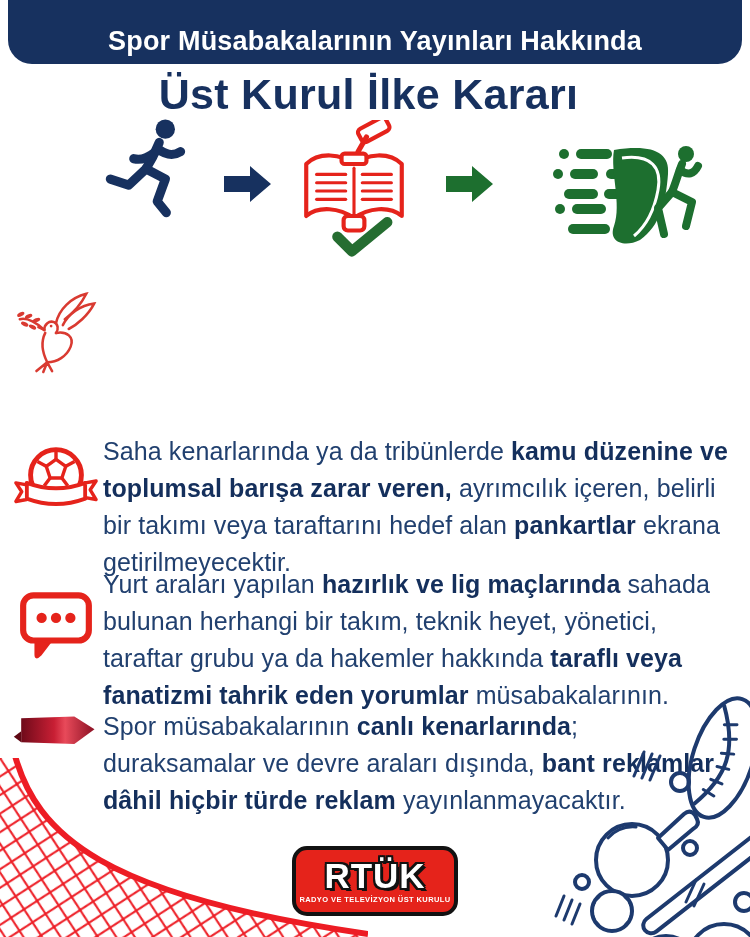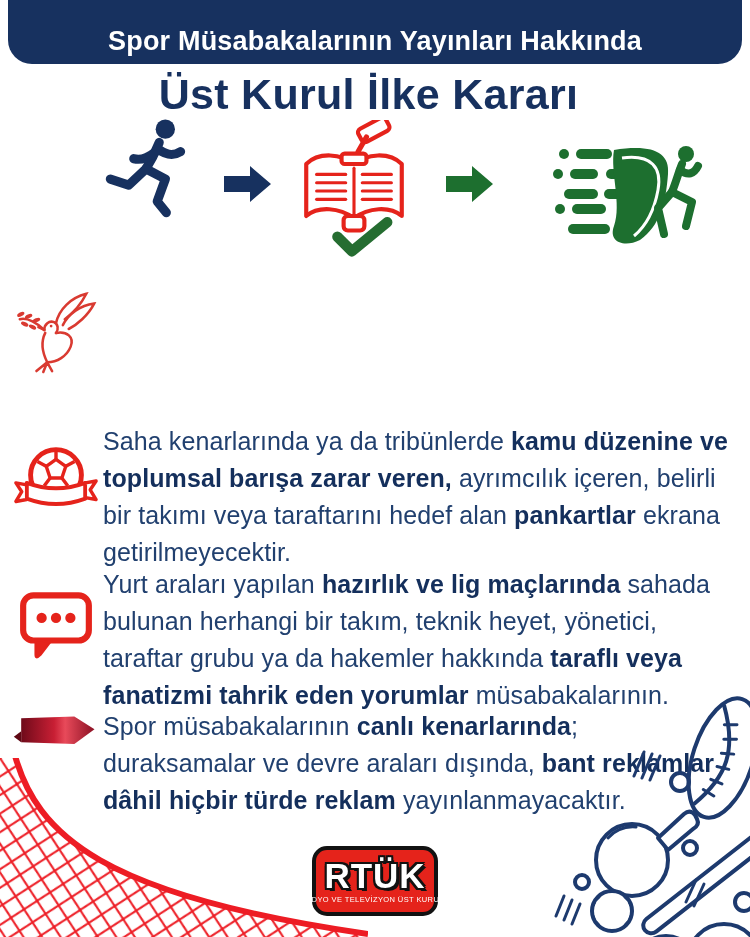--- a/index.html
+++ b/index.html
@@ -23,31 +23,31 @@
   
   .rule-icon{position:absolute;left:12px;width:88px;}
   .rule-text{
     position:absolute;left:103px;width:632px;margin:0;
     color:#21406f;font-size:25px;line-height:37px;letter-spacing:.1px;
   }
   .rule-text .b{font-weight:700;color:#142f5c;}
   
   .logo{
     position:absolute;left:50%;top:846px;transform:translateX(-50%);
-    width:126px;height:70px;background:#e5231b;border:4px solid #121212;
+    width:166px;height:70px;background:#e5231b;border:4px solid #121212;
     border-radius:15px;display:flex;flex-direction:column;align-items:center;justify-content:center;
     box-sizing:border-box;
   }
   .logo-acronym{
     color:#ffffff;font-size:35px;font-weight:900;letter-spacing:1px;line-height:34px;
     text-shadow:2px 0 #121212,-2px 0 #121212,0 2px #121212,0 -2px #121212,
                 2px 2px #121212,-2px -2px #121212,2px -2px #121212,-2px 2px #121212,3px 3px #121212;
   }
   .logo-subtitle{
-    color:#ffffff;font-size:7.5px;font-weight:400;letter-spacing:.4px;margin-top:2px;white-space:nowrap;
+    color:#ffffff;font-size:7.5px;font-weight:700;letter-spacing:.4px;margin-top:2px;white-space:nowrap;
   }
   .deco{position:absolute;pointer-events:none;}
 </style>
 </head>
 <body>
 
 <div class="poster">
 
   <div class="header-bar">
     <span>Spor Müsabakalarının Yayınları Hakkında</span>
@@ -143,21 +143,21 @@
   <svg class="rule-icon" style="top:438px" height="82" viewBox="0 0 90 80">
     <g stroke="#e5231b" fill="none" stroke-linejoin="round">
       <circle cx="45" cy="36" r="26" stroke-width="5"></circle>
       <path d="M45 20 L55 27 L51 39 L39 39 L35 27 Z" stroke-width="3.5"></path>
       <path d="M45 20 V11 M55 27 L64 22 M35 27 L26 22 M51 39 L57 47 M39 39 L33 47" stroke-width="3.5"></path>
       <path d="M15 44 Q45 55 75 44 L75 60 Q45 71 15 60 Z" fill="#ffffff" stroke-width="4"></path>
       <path d="M15 46 L4 44 L10 53 L4 63 L15 61 Z" fill="#ffffff" stroke-width="3.5"></path>
       <path d="M75 44 L86 42 L80 51 L86 61 L75 59 Z" fill="#ffffff" stroke-width="3.5"></path>
     </g>
   </svg>
-  <p class="rule-text" style="top:423px"><span>Saha kenarlarında ya da tribünlerde </span><span class="b">kamu düzenine ve toplumsal barışa zarar veren,</span><span> ayrımcılık içeren, belirli bir takımı veya taraftarını hedef alan </span><span class="b">pankartlar</span><span> ekrana getirilmeyecektir.</span></p>
+  <p class="rule-text" style="top:433px"><span>Saha kenarlarında ya da tribünlerde </span><span class="b">kamu düzenine ve toplumsal barışa zarar veren,</span><span> ayrımcılık içeren, belirli bir takımı veya taraftarını hedef alan </span><span class="b">pankartlar</span><span> ekrana getirilmeyecektir.</span></p>
 
   <svg class="rule-icon" style="top:583px" height="78" viewBox="0 0 80 76">
     <rect x="8" y="12" width="64" height="44" rx="10" fill="#ffffff" stroke="#e5231b" stroke-width="6"></rect>
     <circle cx="26" cy="34" r="5" fill="#e5231b"></circle>
     <circle cx="40" cy="34" r="5" fill="#e5231b"></circle>
     <circle cx="54" cy="34" r="5" fill="#e5231b"></circle>
     <path d="M20 56 L20 70 Q20 75 25 70 L35 57 Z" fill="#e5231b" stroke="#e5231b" stroke-width="2"></path>
   </svg>
   <p class="rule-text" style="top:708px"><span>Spor müsabakalarının </span><span class="b">canlı kenarlarında</span><span>; duraksamalar ve devre araları dışında, </span><span class="b">bant reklamlar dâhil hiçbir türde reklam</span><span> yayınlanmayacaktır.</span></p>
 

